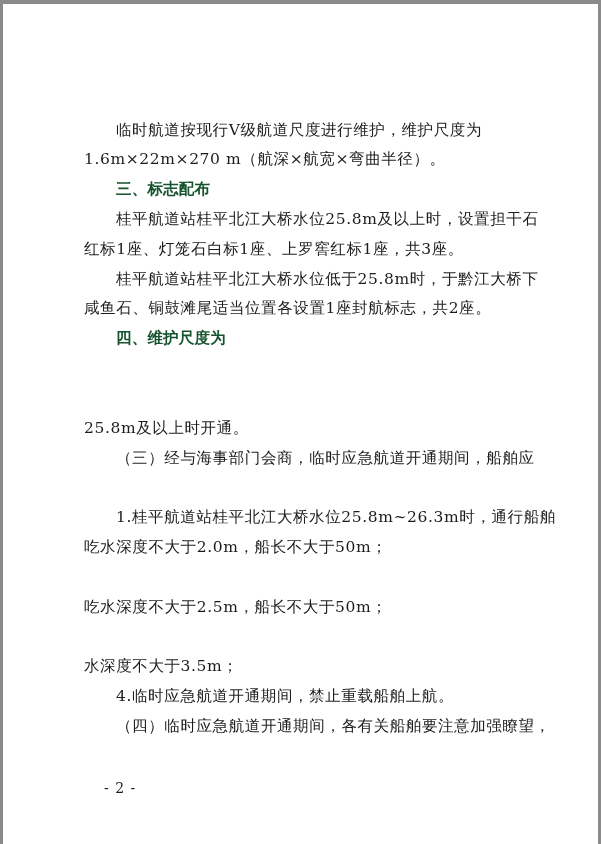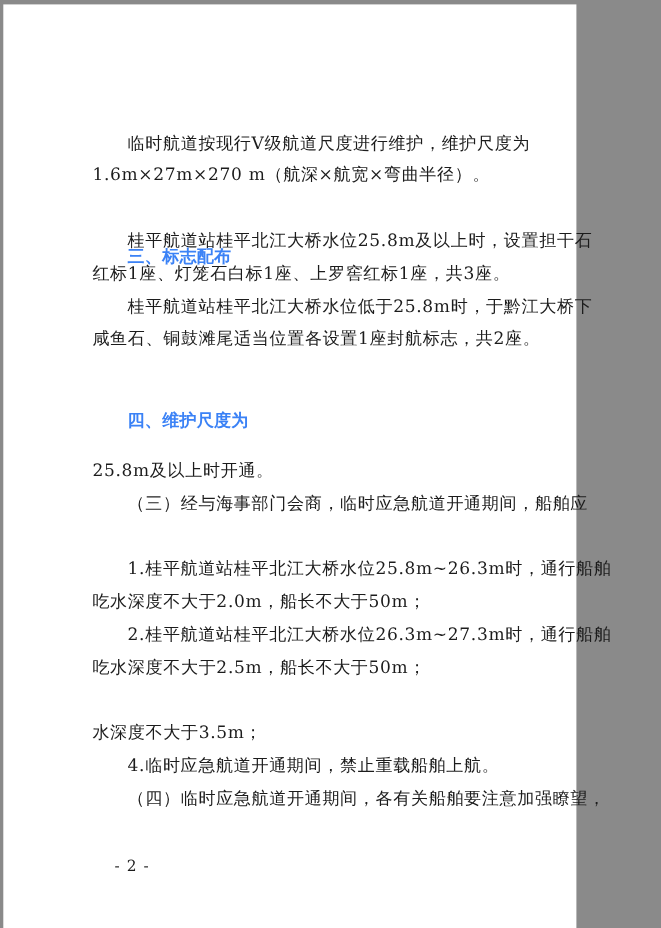--- a/index.html
+++ b/index.html
@@ -10,21 +10,21 @@
       width: 601px;
       height: 844px;
       background: #8a8a8a;
       position: relative;
       overflow: hidden;
     }
     .page {
       position: absolute;
       left: 3px;
       top: 4px;
-      width: 521px;
+      width: 595px;
       height: 840px;
       background: #ffffff;
     }
     .line {
       position: absolute;
       left: 81px;
       width: 440px;
       height: 30px;
       line-height: 30px;
       font-family: "DejaVu Serif", "Liberation Serif", serif;
@@ -34,53 +34,51 @@
       letter-spacing: 0.6px;
     }
     .line.indent {
       left: 113px;
       width: 408px;
     }
     .line.heading {
       font-family: "DejaVu Sans", "Liberation Sans", sans-serif;
       font-weight: bold;
       font-size: 15.5px;
-      color: #3b82f6;
+      color: #14532d;
       letter-spacing: 0.2px;
-      margin-top: 44px;
     }
     .page-number {
       position: absolute;
       left: 101px;
       top: 771px;
       height: 26px;
       line-height: 26px;
       font-family: "DejaVu Serif", "Liberation Serif", serif;
       font-size: 14px;
       color: #1c1c1c;
       white-space: nowrap;
       letter-spacing: 1px;
     }
   </style>
 </head>
 <body>
 
 <div class="page">
   <div class="line indent" style="top:111px">临时航道按现行Ⅴ级航道尺度进行维护，维护尺度为</div>
-  <div class="line" style="top:140px">1.6m×27m×270 m（航深×航宽×弯曲半径）。</div>
+  <div class="line" style="top:140px">1.6m×22m×270 m（航深×航宽×弯曲半径）。</div>
   <div class="line indent heading" style="top:170px">三、标志配布</div>
   <div class="line indent" style="top:200px">桂平航道站桂平北江大桥水位25.8m及以上时，设置担干石</div>
   <div class="line" style="top:230px">红标1座、灯笼石白标1座、上罗窖红标1座，共3座。</div>
   <div class="line indent" style="top:260px">桂平航道站桂平北江大桥水位低于25.8m时，于黔江大桥下</div>
   <div class="line" style="top:289px">咸鱼石、铜鼓滩尾适当位置各设置1座封航标志，共2座。</div>
   <div class="line indent heading" style="top:319px">四、维护尺度为</div>
   <div class="line" style="top:409px">25.8m及以上时开通。</div>
   <div class="line indent" style="top:439px">（三）经与海事部门会商，临时应急航道开通期间，船舶应</div>
   <div class="line indent" style="top:498px">1.桂平航道站桂平北江大桥水位25.8m~26.3m时，通行船舶</div>
   <div class="line" style="top:528px">吃水深度不大于2.0m，船长不大于50m；</div>
-  <div class="line indent" style="top:558px">2.桂平航道站桂平北江大桥水位26.3m~27.3m时，通行船舶</div>
   <div class="line" style="top:588px">吃水深度不大于2.5m，船长不大于50m；</div>
   <div class="line" style="top:647px">水深度不大于3.5m；</div>
   <div class="line indent" style="top:677px">4.临时应急航道开通期间，禁止重载船舶上航。</div>
   <div class="line indent" style="top:707px">（四）临时应急航道开通期间，各有关船舶要注意加强瞭望，</div>
 
   <div class="page-number">- 2 -</div>
 </div>
 
 </body></html>

